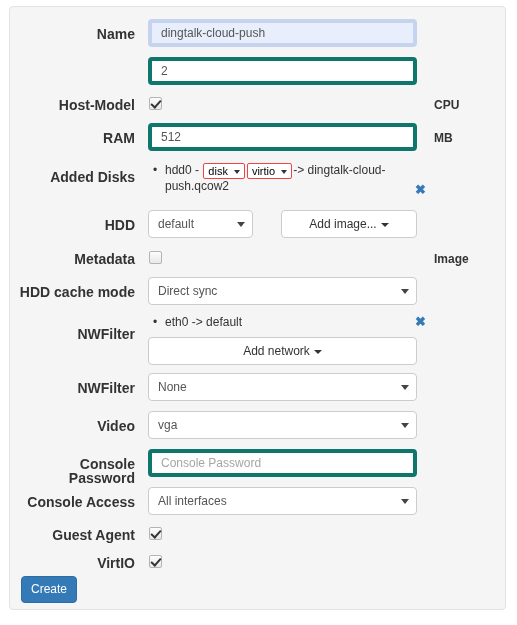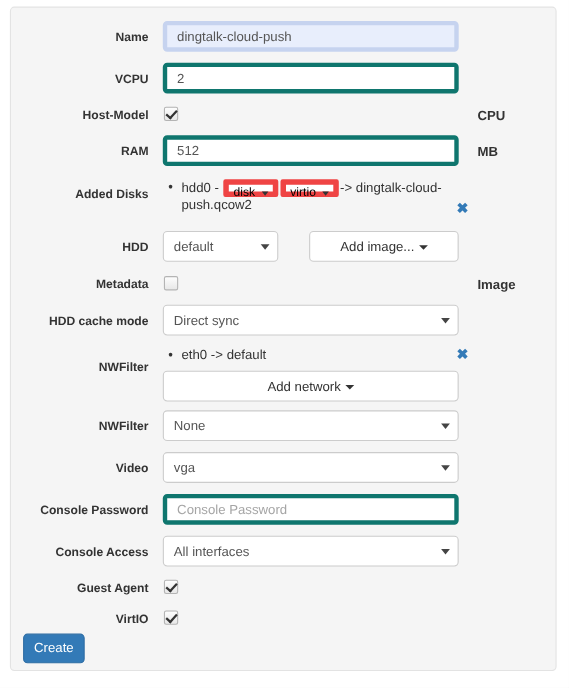--- a/index.html
+++ b/index.html
@@ -41,21 +41,21 @@
     width: 100%;
     height: 34px;
   }
 
   .lbl {
     position: absolute;
     left: 0;
     width: 125px;
     text-align: right;
     font-weight: bold;
-    font-size: 11px;
+    font-size: 14px;
     color: #333333;
     line-height: 14px;
   }
 
   .unit {
     position: absolute;
     left: 424px;
     font-weight: bold;
     font-size: 12px;
     color: #333333;
@@ -177,21 +177,21 @@
     font-weight: bold;
     color: #337ab7;
     line-height: 14px;
   }
 
   
   .inlinesel {
     display: inline-block;
     position: relative;
     box-sizing: border-box;
-    border: 5px solid #ef4444;
+    border: 1px solid #ef4444;
     border-radius: 2px;
     background: #ffffff;
     height: 16px;
     line-height: 14px;
     font-size: 11px;
     color: #000000;
     padding: 0 16px 0 4px;
     vertical-align: middle;
     margin: 0 1px;
   }
@@ -229,21 +229,20 @@
 
 <div class="panel">
   <div class="form">
 
     <div class="row" style="top:12px;">
       <div class="lbl" style="top:8px;">Name</div>
       <input class="ctl autofill" type="text" style="top: 0px;" value="dingtalk-cloud-push">
     </div>
 
     <div class="row" style="top:50px;">
-      <div class="lbl" style="top:8px;">VCPU</div>
       <input class="ctl" type="text" style="top: 0px;" value="2">
     </div>
 
     <div class="row" style="top:88px;">
       <div class="lbl" style="top:3px;">Host-Model</div>
       <div class="cb on" style="top:2px;"></div>
       <div class="unit" style="top:3px;">CPU</div>
     </div>
 
     <div class="row" style="top:116px;">

